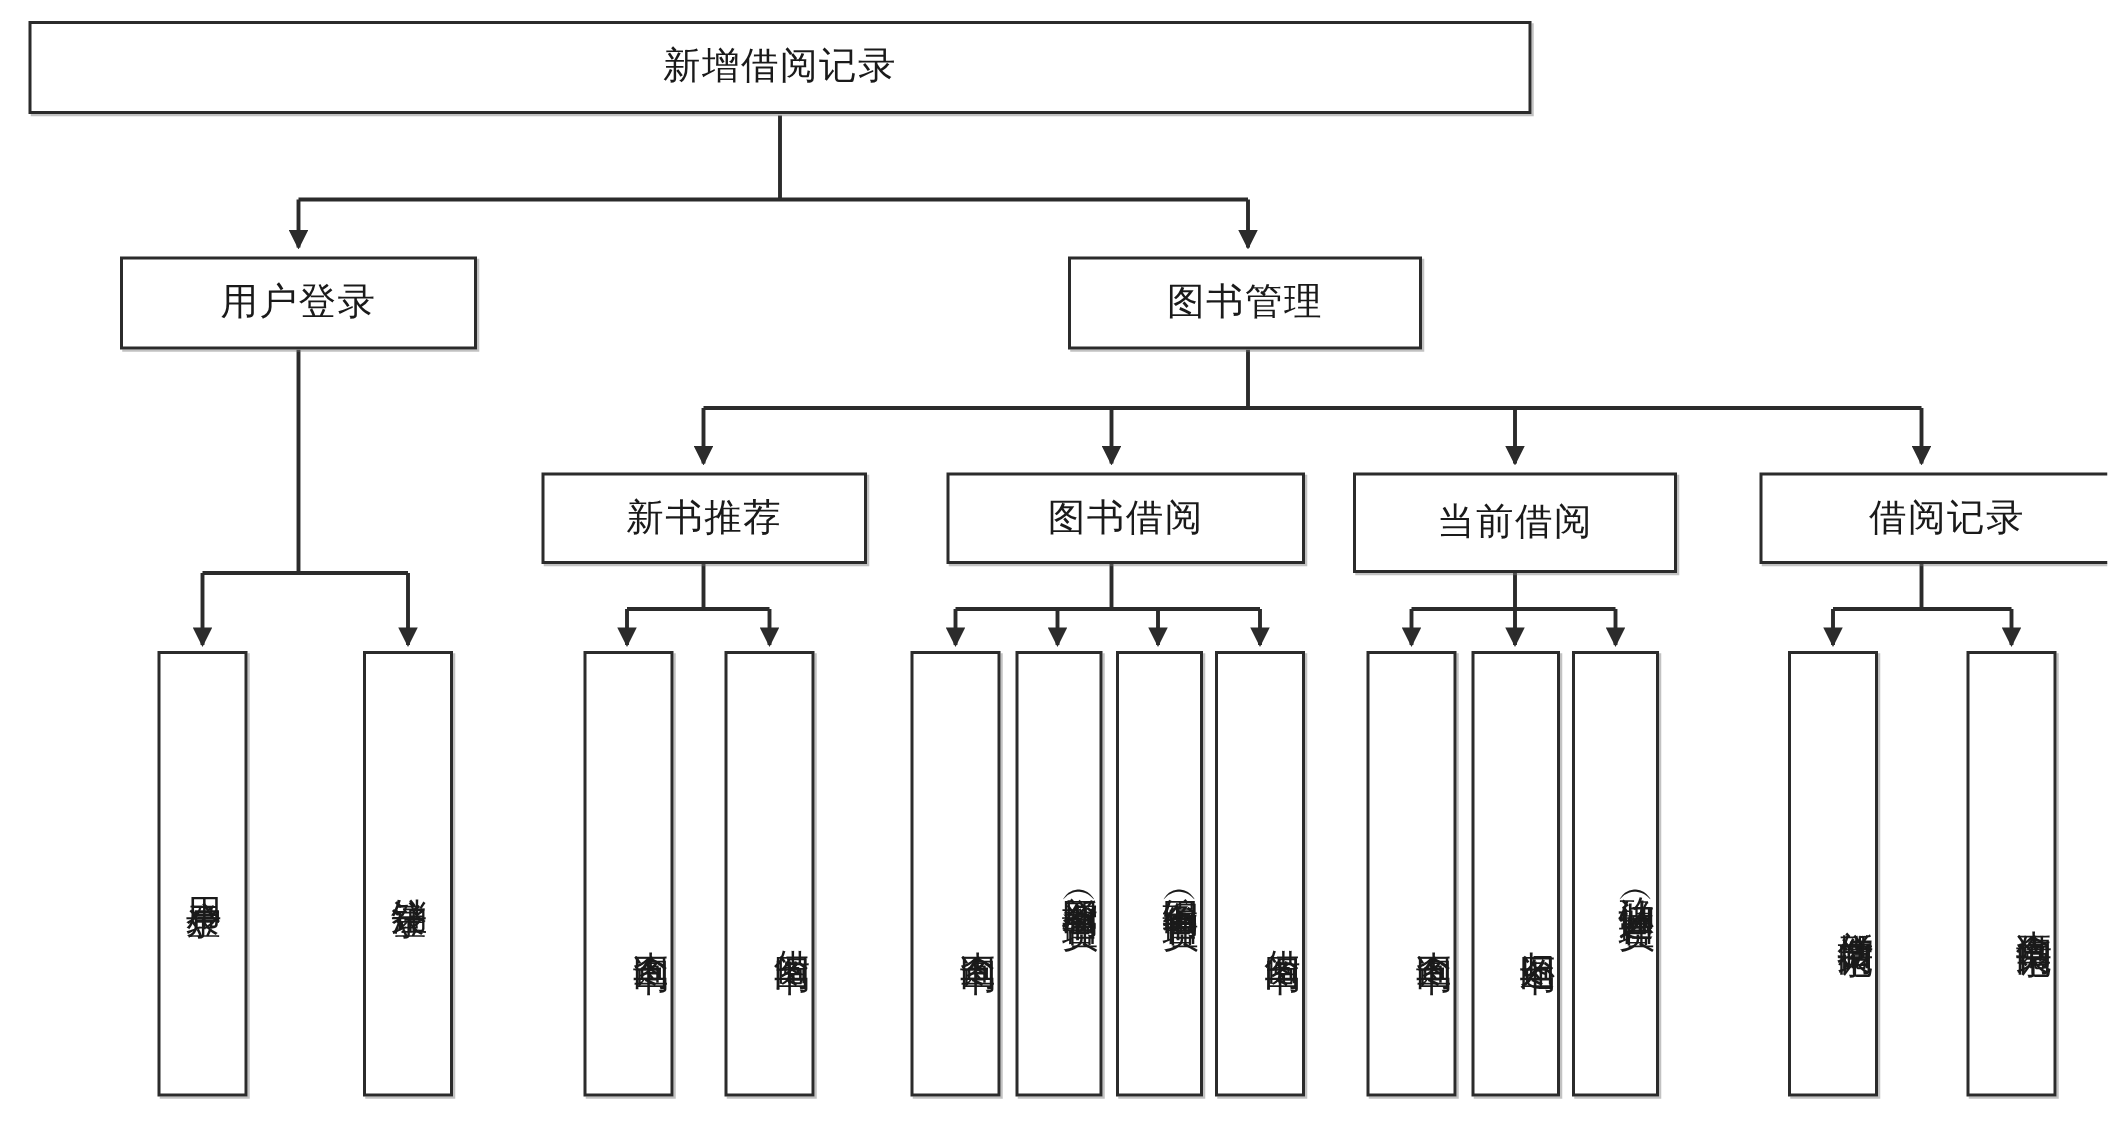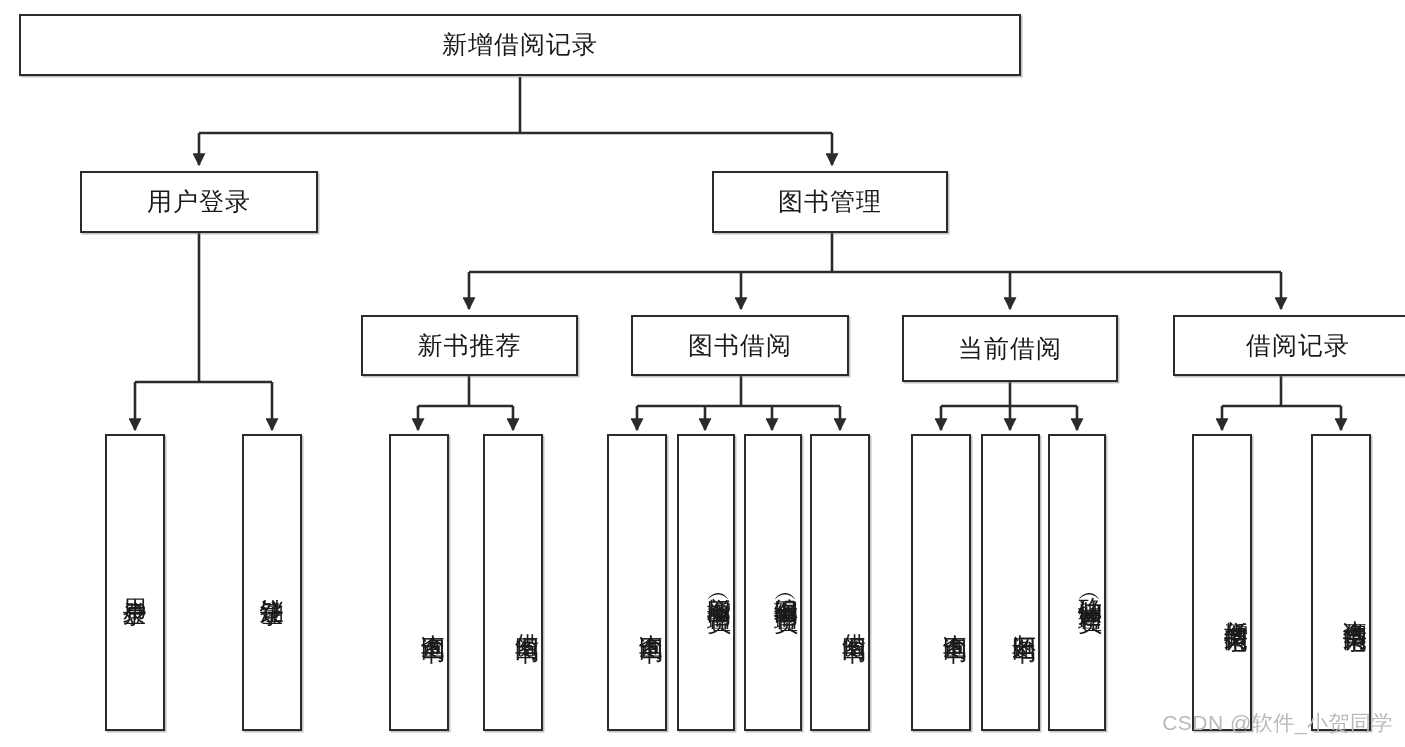--- a/index.html
+++ b/index.html
@@ -134,21 +134,21 @@
   <div class="node h" style="left:80px; top:171px; width:238px; height:62px;">
     <span>用户登录</span>
   </div>
   <div class="node h" style="left:712px; top:171px; width:236px; height:62px;justify-content:center;">
     <span>图书管理</span>
   </div>
 
   <div class="node h" style="left:361px; top:315px; width:217px; height:61px;">
     <span>新书推荐</span>
   </div>
-  <div class="node h" style="left:631px; top:315px; width:218px; height:61px;">
+  <div class="node h" style="left:631px; top:315px; width:239px; height:61px;">
     <span>图书借阅</span>
   </div>
   <div class="node h" style="left:902px; top:315px; width:216px; height:67px;">
     <span>当前借阅</span>
   </div>
   <div class="node h" style="left:1173px; top:315px; width:250px; height:61px;">
     <span>借阅记录</span>
   </div>
 
   <div class="node v mid" style="left:105px; top:434px; width:60px; height:297px;">
@@ -188,15 +188,14 @@
     <span class="vtxt">确认归还（管理员）</span>
   </div>
 
   <div class="node v" style="left:1192px; top:434px; width:60px; height:297px; padding-top:48px;">
     <span class="vtxt">新增借阅记录</span>
   </div>
   <div class="node v" style="left:1311px; top:434px; width:60px; height:297px; padding-top:48px;">
     <span class="vtxt">查询借阅记录</span>
   </div>
 
-  <div class="watermark">CSDN @软件_小贺同学</div>
 
 </div>
 
 </body></html>

